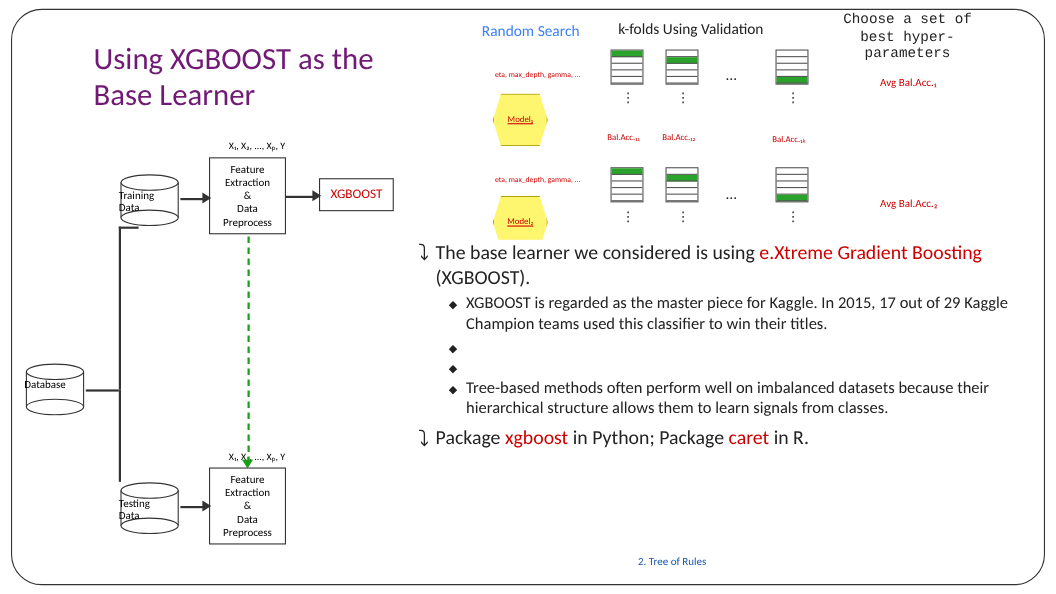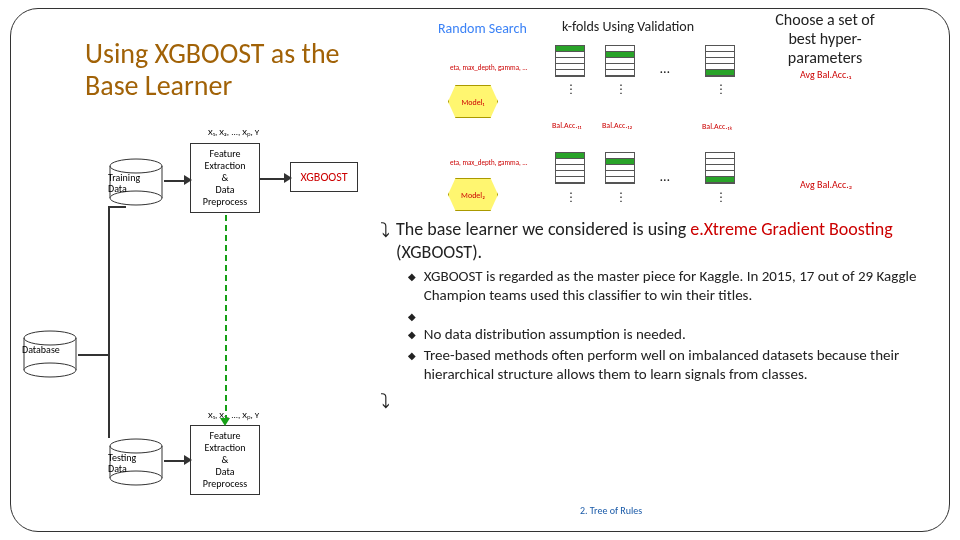--- a/index.html
+++ b/index.html
@@ -10,36 +10,37 @@
     position: relative;
     overflow: hidden;
   }
   .frame {
     position: absolute; left: 10px; top: 8px; right: 10px; bottom: 8px;
     border: 1.5px solid #333;
     border-radius: 28px;
   }
   .title {
     position: absolute; left: 85px; top: 38px; width: 300px;
-    font-size: 28px; line-height: 1.15; color: #a16207;
+    font-size: 28px; line-height: 1.15; color: #701a75;
     font-family: "Gill Sans", "Gill Sans MT", Calibri, sans-serif;
   }
   .tophdr { position:absolute; font-size:12px; color:#222; text-align:center; }
   .rs { left:438px; top:20px; color:#3b82f6; font-size:14px; }
   .kf { left:548px; top:18px; font-size:14px; width:160px; }
-  .best { left:760px; top:10px; font-size:16px; width:130px; line-height:1.2; }
+  .best { left:760px; top:10px; font-size:13px; width:130px; line-height:1.2;font-family:Liberation Mono, monospace; }
   .tinyparams { position:absolute; font-size:7px; color:#c00; }
   .p1 { left:450px; top:63px; }
   .p2 { left:450px; top:173px; }
   .hex {
-    position:absolute; width:50px; height:33px; background:#fff670;
+    position:absolute; width:50px; height:48px; background:#fff670;
     border:1px solid #aa9900;
     clip-path: polygon(15% 0, 85% 0, 100% 50%, 85% 100%, 15% 100%, 0 50%);
     font-size:8px; display:flex; align-items:center; justify-content:center;
     color:#c00;
+    text-decoration:underline;
   }
   .hex1 { left:448px; top:85px; }
   .hex2 { left:448px; top:178px; }
   .foldbox {
     position:absolute; width:30px; background:#fff;
     border:1px solid #555;
   }
   .foldbox .bar { height:6px; border-bottom:1px solid #555; }
   .foldbox .sel { background:#29a329; }
   .vdots { position:absolute; font-size:12px; letter-spacing:2px; color:#222; }
@@ -240,24 +241,26 @@
   </div>
   <div class="sm">
       <span class="dia">◆</span>
       <span>XGBOOST is regarded as the master piece for Kaggle. In 2015, 17 out of 29 Kaggle Champion teams used this classifier to win their titles.</span>
     </div>
   <div class="sm">
       <span class="dia">◆</span>
     </div>
   <div class="sm">
       <span class="dia">◆</span>
-      <span>No data distribution assumption is needed.</span>
     </div>
   <div class="sm">
       <span class="dia">◆</span>
       <span>Tree-based methods often perform well on imbalanced datasets because their hierarchical structure allows them to learn signals from classes.</span>
     </div>
   <div class="bl" style="margin-top:6px;">
     <span class="bm">⤵</span>
+    <span>
+      <span>Package </span><span class="red">xgboost</span><span> in Python; Package </span><span class="red">caret</span><span> in R.</span>
+    </span>
   </div>
 </div>
 
 <div class="rules">2. Tree of Rules</div>
 
 </body></html>

